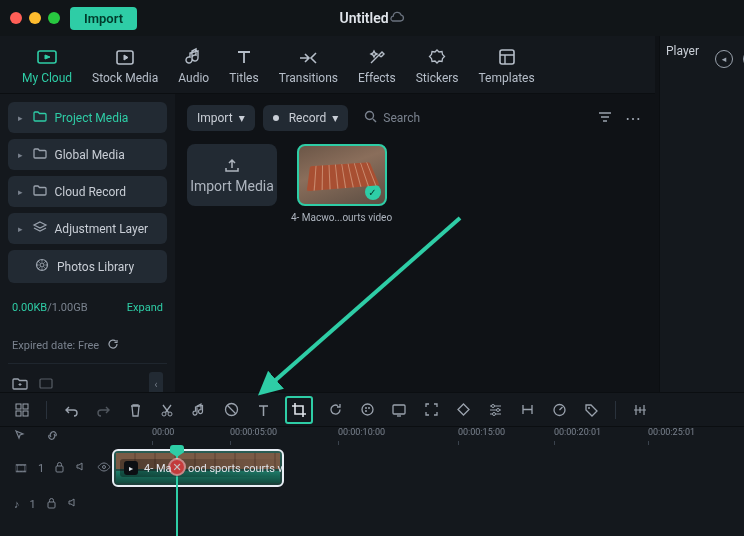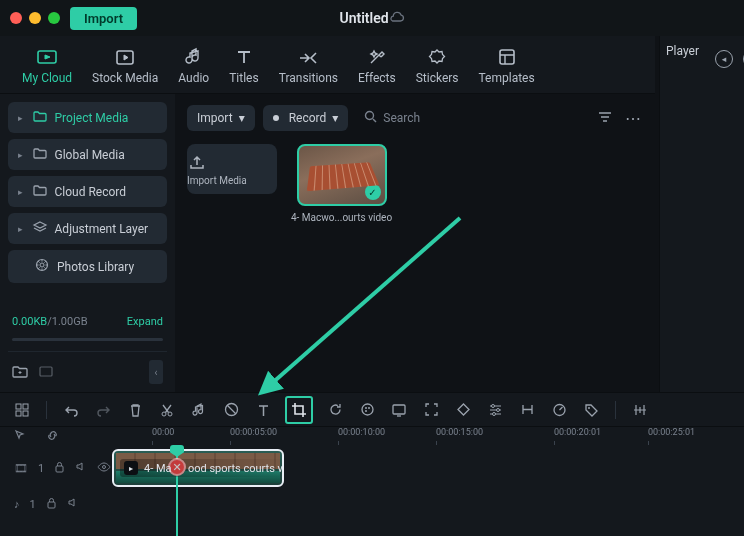--- a/index.html
+++ b/index.html
@@ -27,21 +27,21 @@
   .sb-exp{display:flex;align-items:center;gap:8px;padding:4px;font-size:11px;color:#7a828e;}
   .sb-foot{display:flex;align-items:center;gap:10px;padding:8px 4px;border-top:1px solid #1f262e;color:#7a828e;}
   .sb-foot .collapse{margin-left:auto;width:14px;height:24px;border-radius:3px;background:#222a33;display:flex;align-items:center;justify-content:center;font-size:10px;}
   .media-pane{flex:1;background:#0f1216;padding:10px 12px 0 12px;position:relative;}
   .mp-top{display:flex;align-items:center;gap:8px;margin-bottom:12px;}
   .dd{background:#222a33;border:none;border-radius:6px;color:#c9ced6;font-size:12px;padding:6px 10px;display:flex;align-items:center;gap:6px;}
   .dd .dot{width:6px;height:6px;border-radius:50%;background:#c9ced6;display:inline-block;margin-right:4px;}
   .search{flex:1;display:flex;align-items:center;gap:6px;color:#7a828e;font-size:12px;padding:6px 8px;}
   .filter,.more{color:#9aa2ad;width:20px;text-align:center;}
   .media-grid{display:flex;gap:14px;}
-  .import-box{width:90px;height:50px;border-radius:8px;background:#222a33;display:flex;justify-content:center;flex-direction:column;gap:4px;color:#aeb5bf;font-size:10px;}
+  .import-box{width:90px;height:62px;border-radius:8px;background:#222a33;display:flex;align-items:center;justify-content:center;flex-direction:column;gap:4px;color:#aeb5bf;font-size:14px;}
   .clip-tile{display:flex;flex-direction:column;align-items:center;gap:6px;}
   .clip-thumb{width:90px;height:62px;border-radius:8px;position:relative;border:2px solid #2ecda6;background:linear-gradient(160deg,#6b5647 0%,#8a6e5b 40%,#5c4e43 100%);overflow:hidden;}
   .clip-thumb::after{content:"";position:absolute;inset:12px 10px;background:repeating-linear-gradient(90deg,#a84f32 0 6px,#c98a6e 6px 7px),repeating-linear-gradient(0deg,transparent 0 6px,rgba(60,40,30,.35) 6px 7px);transform:perspective(120px) rotateX(45deg) rotateZ(-6deg);border-radius:2px;}
   .clip-check{position:absolute;right:4px;bottom:4px;width:16px;height:16px;border-radius:50%;background:#2ecda6;display:flex;align-items:center;justify-content:center;color:#003a2b;font-size:10px;}
   .clip-name{font-size:10px;color:#aeb5bf;}
   .player-panel{position:absolute;right:0;top:36px;width:85px;height:calc(100% - 36px - 144px);background:#14181d;border-left:1px solid #0b0e11;display:flex;flex-direction:row;gap:8px;padding:8px 6px;}
   .player-title{font-size:12px;color:#c9ced6;}
   .player-prev{flex:1;border-radius:6px;background:linear-gradient(150deg,#6c6c66 0%,#8b8a82 40%,#5e5e58 70%,#7a7a72 100%);min-height:120px;position:relative;overflow:hidden;}
   .player-prev::before{content:"";position:absolute;left:-30%;right:-30%;top:55%;height:34%;background:linear-gradient(90deg,#7a7066,#a59b90 30%,#817a70 60%,#9f968c);transform:skewY(-14deg);}
   .player-ctrl{display:flex;justify-content:center;gap:10px;padding:6px 0;}
@@ -186,20 +186,26 @@
       <span>Photos Library</span>
     </div>
     <div class="sb-spacer"></div>
     <div class="sb-meta">
       <span>
         <span class="used">0.00KB</span><span class="cap">/1.00GB</span>
       </span>
       <span class="expand">Expand</span>
     </div>
     <div style="height:3px;background:#2a323c;border-radius:2px;margin:0 4px 4px;"></div>
+    <div class="sb-exp">
+      <span>Expired date: Free</span>
+      <span><svg width="12" height="12" fill="none">
+            <path d="M10 6a4 4 0 1 1-1.2-2.8M10 2v2.5H7.5" stroke="#9aa2ad" stroke-width="1.2"></path>
+          </svg></span>
+    </div>
     <div class="sb-foot">
       <span><svg width="16" height="14" fill="none">
             <path d="M1 4a1 1 0 0 1 1-1h4l1.5 1.5H14a1 1 0 0 1 1 1V12a1 1 0 0 1-1 1H2a1 1 0 0 1-1-1V4Z" stroke="#9aa2ad" stroke-width="1.3"></path>
             <path d="M8 7v3M6.5 8.5h3" stroke="#9aa2ad"></path>
           </svg></span>
       <span style="opacity:.5"><svg width="16" height="14" fill="none">
             <rect x="2" y="3" width="12" height="9" rx="1" stroke="#9aa2ad" stroke-width="1.2"></rect>
           </svg></span>
       <span class="collapse">‹</span>
     </div>
@@ -386,21 +392,21 @@
             <path d="M2 2l7 3-3 1-1 3-3-7Z" stroke="#7a828e" stroke-width="1.2"></path>
           </svg></span>
     </div>
     <span class="link"><svg width="13" height="13" fill="none">
           <path d="M5 8a3 3 0 0 1 0-4l1-1a3 3 0 0 1 4 4M8 5a3 3 0 0 1 0 4l-1 1a3 3 0 0 1-4-4" stroke="#7a828e" stroke-width="1.2"></path>
         </svg></span>
     <div class="ruler-offset">
       <span class="tick" style="left:4px">00:00</span>
       <span class="tick" style="left:82px">00:00:05:00</span>
       <span class="tick" style="left:190px">00:00:10:00</span>
-      <span class="tick" style="left:288px">00:00:15:00</span>
+      <span class="tick" style="left:310px">00:00:15:00</span>
       <span class="tick" style="left:406px">00:00:20:01</span>
       <span class="tick" style="left:500px">00:00:25:01</span>
     </div>
   </div>
 
   <div class="tracks">
     <div class="track-row">
       <div class="track-head">
         <span>🎞</span>
         <span>1</span>

